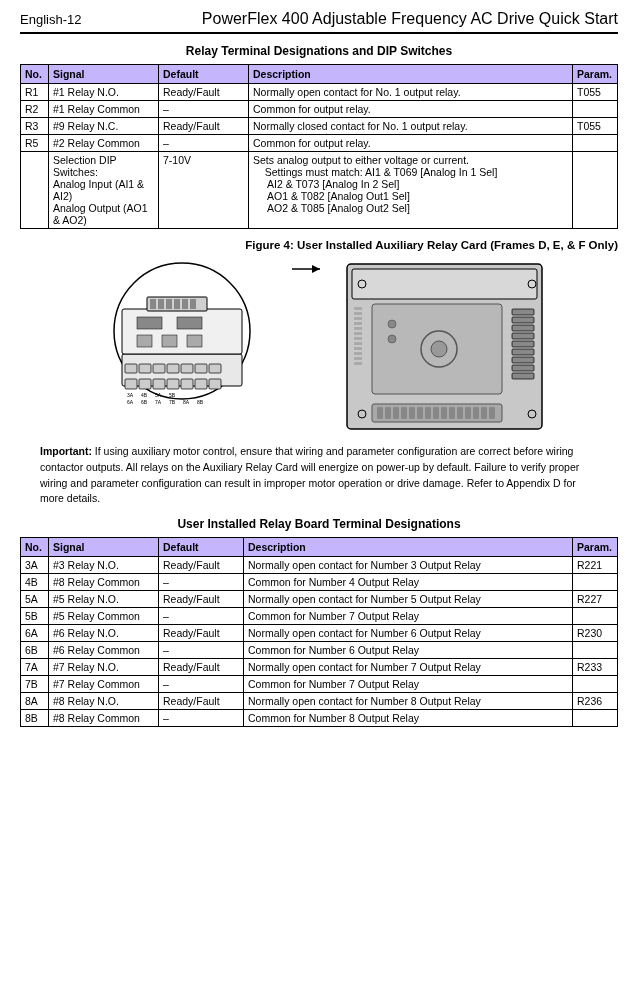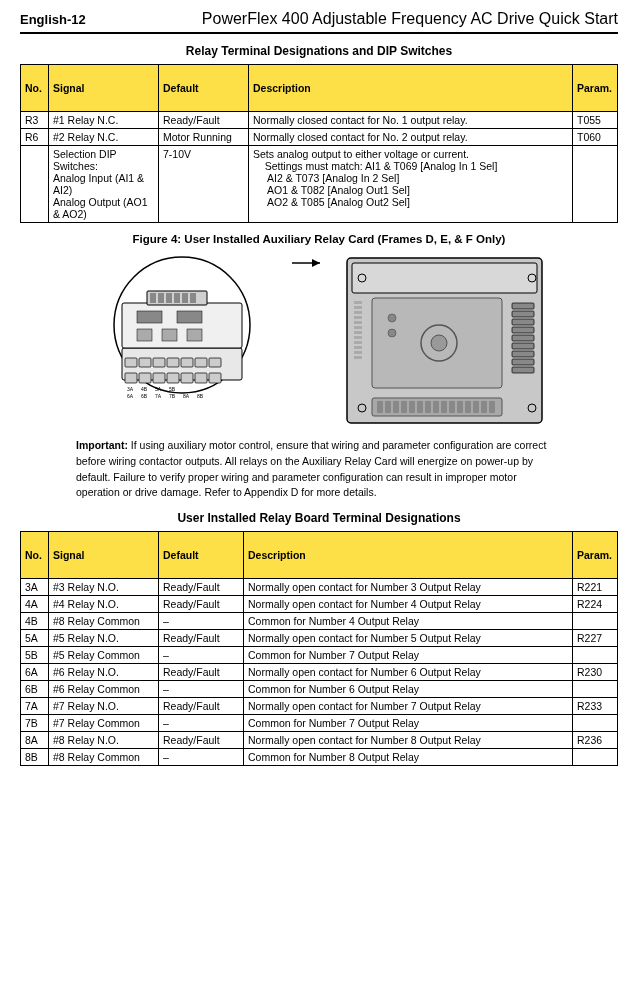--- a/index.html
+++ b/index.html
@@ -13,53 +13,53 @@
       padding: 10px 20px;
     }
     .header {
       display: flex;
       justify-content: space-between;
       align-items: center;
       border-bottom: 2px solid #000;
       padding-bottom: 4px;
       margin-bottom: 10px;
     }
-    .header-left { font-weight: bold; font-size: 13px; }
+    .header-left { font-weight: normal; font-size: 13px; }
     .header-right { font-size: 16px; }
     .section-title {
       text-align: center;
       font-weight: bold;
       font-size: 12px;
       margin: 2px 0 6px 0;
     }
     table {
       width: 100%;
       border-collapse: collapse;
       font-size: 10.5px;
     }
     table th {
-      background: #fde047;
+      background: #c4b5fd;
       border: 1px solid #000;
-      padding: 17px 4px;
+      padding: 3px 4px;
       text-align: left;
       font-weight: bold;
     }
     table td {
       border: 1px solid #000;
       padding: 2px 4px;
       vertical-align: top;
     }
     .figure-caption {
-      text-align: center;
+      text-align: right;
       font-weight: bold;
       font-size: 11.5px;
       margin: 10px 0 6px 0;
     }
     .important-section {
-      margin: 10px 56px;
+      margin: 10px 20px;
       font-size: 10.5px;
       line-height: 1.5;
     }
     .important-label { font-weight: bold; }
     
     .fig-container {
       display: flex;
       justify-content: center;
       align-items: flex-start;
       gap: 20px;
@@ -79,33 +79,47 @@
   <thead>
     <tr>
       <th style="width:28px">No.</th>
       <th style="width:110px">Signal</th>
       <th style="width:90px">Default</th>
       <th>Description</th>
       <th style="width:45px">Param.</th>
     </tr>
   </thead>
   <tbody id="table1-body">
+  <tr>
+    <td>R1</td>
+    <td>#1 Relay N.O.</td>
+    <td>Ready/Fault</td>
+    <td>Normally open contact for No. 1 output relay.</td>
+    <td>T055</td>
+  </tr>
+      <tr>
+    <td>R2</td>
+    <td>#1 Relay Common</td>
+    <td>–</td>
+    <td>Common for output relay.</td>
+    <td></td>
+  </tr>
       <tr>
     <td>R3</td>
-    <td>#1 Relay N.C.</td>
+    <td>#9 Relay N.C.</td>
     <td>Ready/Fault</td>
     <td>Normally closed contact for No. 1 output relay.</td>
     <td>T055</td>
   </tr>
       <tr>
-    <td>R6</td>
-    <td>#2 Relay N.C.</td>
-    <td>Motor Running</td>
-    <td>Normally closed contact for No. 2 output relay.</td>
-    <td>T060</td>
+    <td>R5</td>
+    <td>#2 Relay Common</td>
+    <td>–</td>
+    <td>Common for output relay.</td>
+    <td></td>
   </tr>
       <tr>
     <td colspan="1"></td>
     <td>Selection DIP Switches:<br>Analog Input (AI1 &amp; AI2)<br>Analog Output (AO1 &amp; AO2)</td>
     <td>7-10V</td>
     <td>Sets analog output to either voltage or current.<br>&nbsp;&nbsp;&nbsp;&nbsp;Settings must match:  AI1 &amp; T069 [Analog In 1 Sel]<br>&nbsp;&nbsp;&nbsp;&nbsp;                              AI2 &amp; T073 [Analog In 2 Sel]<br>&nbsp;&nbsp;&nbsp;&nbsp;                              AO1 &amp; T082 [Analog Out1 Sel]<br>&nbsp;&nbsp;&nbsp;&nbsp;                              AO2 &amp; T085 [Analog Out2 Sel]</td>
     <td></td>
   </tr>
     </tbody>
 </table>
@@ -251,27 +265,20 @@
   </thead>
   <tbody id="table2-body">
   <tr>
     <td>3A</td>
     <td>#3 Relay N.O.</td>
     <td>Ready/Fault</td>
     <td>Normally open contact for Number 3 Output Relay</td>
     <td>R221</td>
   </tr>
       <tr>
-    <td>4A</td>
-    <td>#4 Relay N.O.</td>
-    <td>Ready/Fault</td>
-    <td>Normally open contact for Number 4 Output Relay</td>
-    <td>R224</td>
-  </tr>
-      <tr>
     <td>4B</td>
     <td>#8 Relay Common</td>
     <td>–</td>
     <td>Common for Number 4 Output Relay</td>
     <td></td>
   </tr>
       <tr>
     <td>5A</td>
     <td>#5 Relay N.O.</td>
     <td>Ready/Fault</td>

